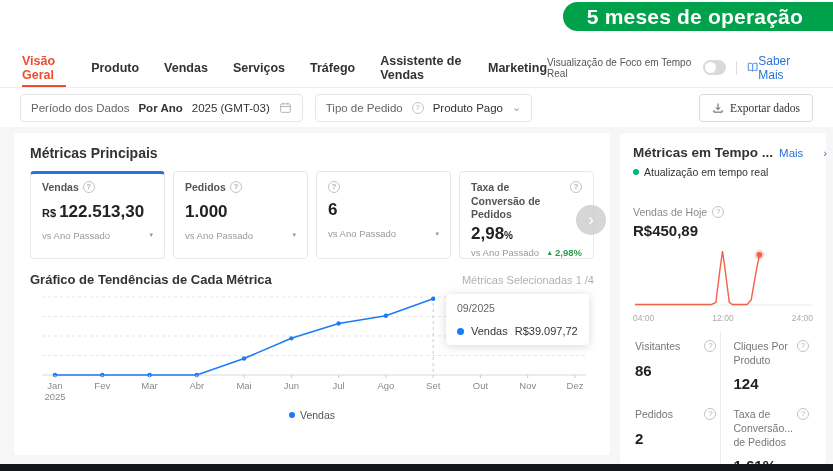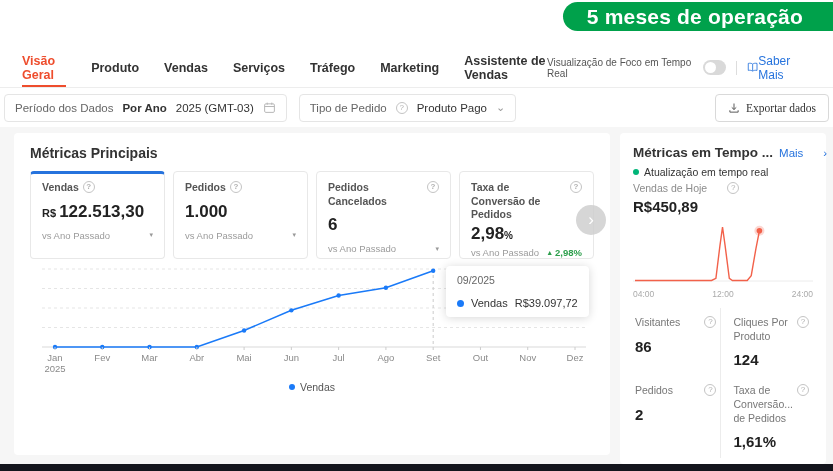--- a/index.html
+++ b/index.html
@@ -25,21 +25,21 @@
   .tab { font-size:12.5px; font-weight:600; color:#333; cursor:pointer; position:relative; display:flex; align-items:center; }
   .tab.active { color:#ee4d2d; }
   .tab.active::after { content:""; position:absolute; left:0; right:0; bottom:0; height:2px; background:#ee4d2d; }
   .nav-right { margin-left:auto; display:flex; align-items:center; gap:10px; }
   .focus-label { font-size:10px; color:#555; }
   .toggle { width:27px; height:15px; border-radius:8px; background:#d9d9d9; position:relative; cursor:pointer; }
   .toggle::after { content:""; position:absolute; left:2px; top:2px; width:11px; height:11px; border-radius:50%; background:#fff; }
   .vdiv { width:1px; height:14px; background:#ddd; }
   .learn { display:flex; align-items:center; color:#2673dd; font-size:12px; cursor:pointer; }
   
-  .filterbar { background:#fff; height:39px; display:flex; align-items:center; gap:12px; padding:0 4px; }
+  .filterbar { background:#fff; height:39px; display:flex; align-items:center; gap:12px; padding:0 20px; }
   .fgroup { display:flex; align-items:center; gap:9px; border:1px solid #e5e5e5; border-radius:4px; padding:0 10px; height:28px; font-size:11.5px; cursor:pointer; background:#fff; }
   .flabel { color:#666; }
   .fbold { color:#333; font-weight:700; }
   .fval { color:#333; }
   .qicon { width:12px; height:12px; min-width:12px; border:1px solid #c4c4c4; border-radius:50%; color:#b0b0b0; font-size:8px; display:inline-flex; align-items:center; justify-content:center; line-height:1; }
   .chev { color:#999; font-size:11px; line-height:1; }
   .export { margin-left:auto; display:flex; align-items:center; gap:6px; border:1px solid #d9d9d9; background:#fff; border-radius:4px; height:28px; padding:0 12px; font-size:11.5px; color:#333; cursor:pointer;font-family:Liberation Serif, serif; }
   .export svg { display:block; }
   
   .content { display:flex; gap:10px; padding:6px 0 0 14px; align-items:flex-start; }
@@ -70,21 +70,21 @@
   .dot { width:7px; height:7px; border-radius:50%; background:#1a7af8; display:inline-block; }
   .legend { display:flex; align-items:center; gap:5px; justify-content:center; margin-top:2px; font-size:10.5px; color:#555; }
   .legend .dot { width:6px; height:6px; }
   
   .rt-card { width:206px; height:331px; background:#fff; border-radius:4px; padding:12px 13px; }
   .rt-head { display:flex; align-items:baseline; gap:6px; }
   .rt-title { font-size:13.5px; font-weight:700; color:#333; white-space:nowrap; }
   .rt-more { color:#2673dd; font-size:11.5px; display:flex; align-items:center; gap:20px; cursor:pointer; }
   .rt-status { display:flex; align-items:center; gap:5px; margin-top:6px; font-size:10.5px; color:#333; }
   .gdot { width:6px; height:6px; border-radius:50%; background:#00b578; }
-  .rt-sales-label { margin-top:4px; font-size:10.5px; color:#8c8c8c; display:flex; gap:20px; align-items:flex-end; }
+  .rt-sales-label { margin-top:28px; font-size:10.5px; color:#8c8c8c; display:flex; gap:5px; align-items:flex-end; }
   .rt-sales-value { margin-top:4px; font-size:15px; font-weight:700; color:#222; }
   .rt-axis { display:flex; justify-content:space-between; font-size:8.5px; color:#aaa; margin-top:2px; }
   .rt-stats { display:grid; grid-template-columns:1fr 1fr; margin-top:9px; }
   .rt-stat { padding:8px 4px 8px 2px; }
   .rt-stat.col2 { border-left:1px solid #ececec; padding-left:12px; }
   .rt-stat-label { font-size:10.5px; color:#777; display:flex; justify-content:space-between; gap:4px; line-height:1.3; }
   .rt-stat-value { margin-top:8px; font-size:15px; font-weight:700; color:#222; }
   .bottom-bar { position:absolute; left:0; right:0; bottom:0; height:7px; background:#14151d; }
   svg text { font-family:"Liberation Sans", sans-serif; }
 </style>
@@ -97,22 +97,22 @@
   <span>5 meses de operação</span>
 </div>
 
 <nav class="navbar">
   <div class="tabs">
     <span class="tab active">Visão Geral</span>
     <span class="tab">Produto</span>
     <span class="tab">Vendas</span>
     <span class="tab">Serviços</span>
     <span class="tab">Tráfego</span>
+    <span class="tab">Assistente de Vendas</span>
     <span class="tab">Marketing</span>
-    <span class="tab">Assistente de Vendas</span>
   </div>
   <div class="nav-right">
     <span class="focus-label">Visualização de Foco em Tempo Real</span>
     <span class="toggle"></span>
     <span class="vdiv"></span>
     <span class="learn">
       <svg width="13" height="13" viewBox="0 0 16 16">
           <path d="M8 3.2C6.6 2 4.2 1.7 1.8 2.2v9.9c2.4-.5 4.8 0 6.2 1 1.4-1 3.8-1.5 6.2-1V2.2C11.8 1.7 9.4 2 8 3.2z" fill="none" stroke="#2673dd" stroke-width="1.2"></path>
           <line x1="8" y1="3.4" x2="8" y2="12.8" stroke="#2673dd" stroke-width="1.2"></line>
         </svg>
@@ -173,21 +173,20 @@
         </div>
         <div class="mvalue"><span>1.000</span></div>
         <div class="mcompare">
           <span>vs Ano Passado</span>
           <span class="caret">▾</span>
         </div>
       </div>
 
       <div class="mcard">
         <div class="mlabel">
-          <span>Pedidos Cancelados</span>
           <span class="qicon">?</span>
         </div>
         <div class="mvalue"><span>6</span></div>
         <div class="mcompare">
           <span>vs Ano Passado</span>
           <span class="caret">▾</span>
         </div>
       </div>
 
       <div class="mcard tall">
@@ -203,20 +202,24 @@
               <span>2,98%</span>
             </span>
         </div>
       </div>
     </div>
 
     <button class="carousel">
         <span>›</span>
       </button>
 
+    <div class="trend-head">
+      <span class="trend-title">Gráfico de Tendências de Cada Métrica</span>
+      <span class="trend-sel">Métricas Selecionadas 1 /4</span>
+    </div>
 
     <div class="chart-wrap">
       <svg class="trend" width="564" height="114" viewBox="0 0 564 114">
           <line x1="12" x2="556" y1="66.5" y2="66.5" stroke="#e5e5e5" stroke-dasharray="3,3"></line>
           <line x1="12" x2="556" y1="47" y2="47" stroke="#e5e5e5" stroke-dasharray="3,3"></line>
           <line x1="12" x2="556" y1="27.5" y2="27.5" stroke="#e5e5e5" stroke-dasharray="3,3"></line>
           <line x1="12" x2="556" y1="8" y2="8" stroke="#e5e5e5" stroke-dasharray="3,3"></line>
           <line x1="12" x2="556" y1="86" y2="86" stroke="#d9d9d9"></line>
           <line x1="403.1818181818182" x2="403.1818181818182" y1="8" y2="86" stroke="#cccccc" stroke-dasharray="3,3"></line>
           <polyline fill="none" stroke="#1a7af8" stroke-width="1.6" points="25,86 72.27272727272728,86 119.54545454545455,86 166.8181818181818,86 214.0909090909091,69.464 261.3636363636364,49.34 308.6363636363636,34.4615 355.90909090909093,26.7395 403.1818181818182,9.759445999999997"></polyline>

